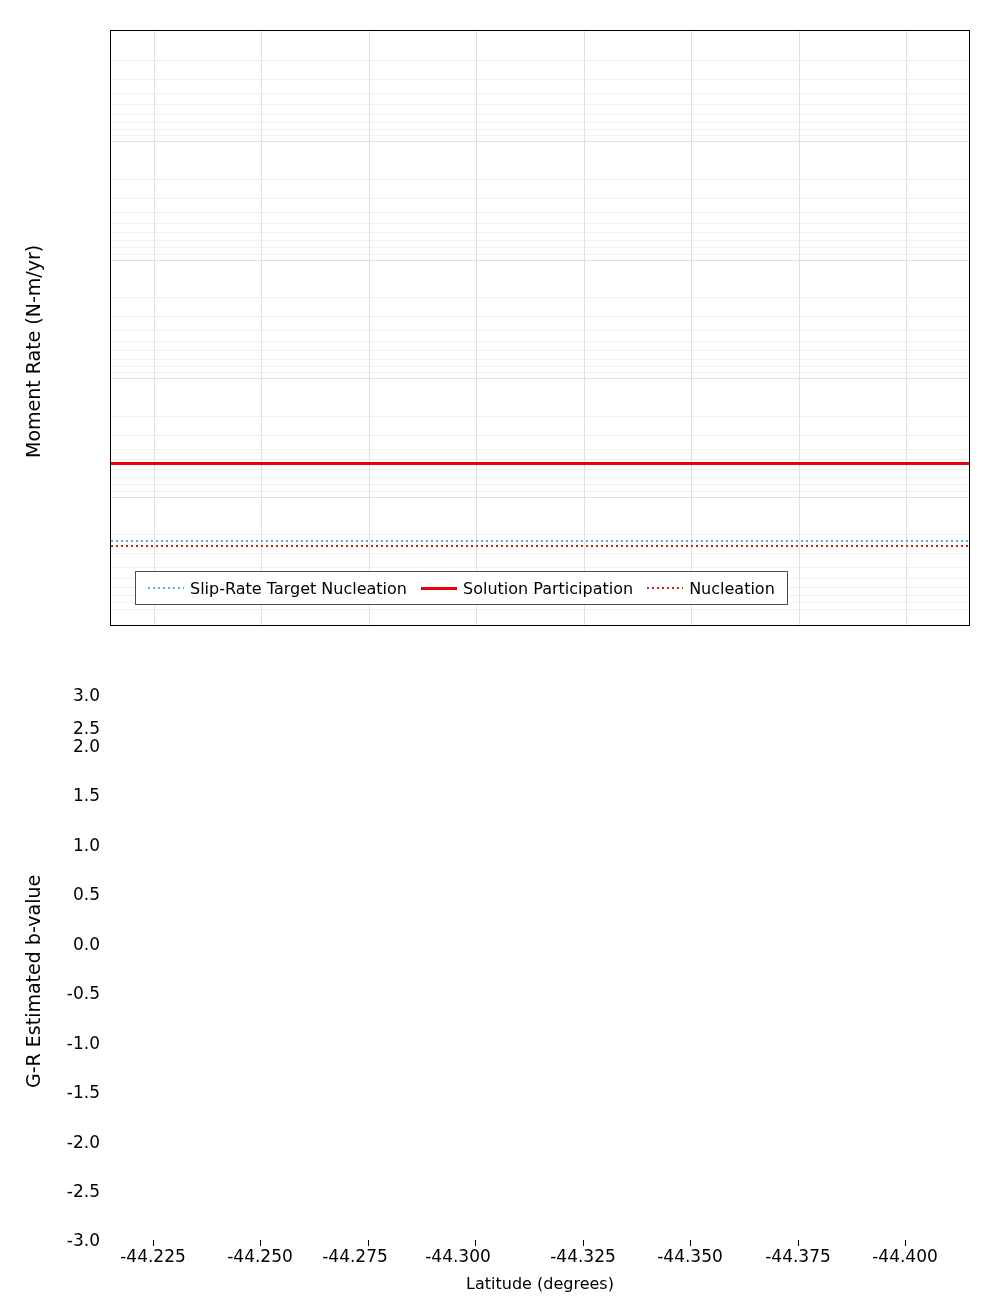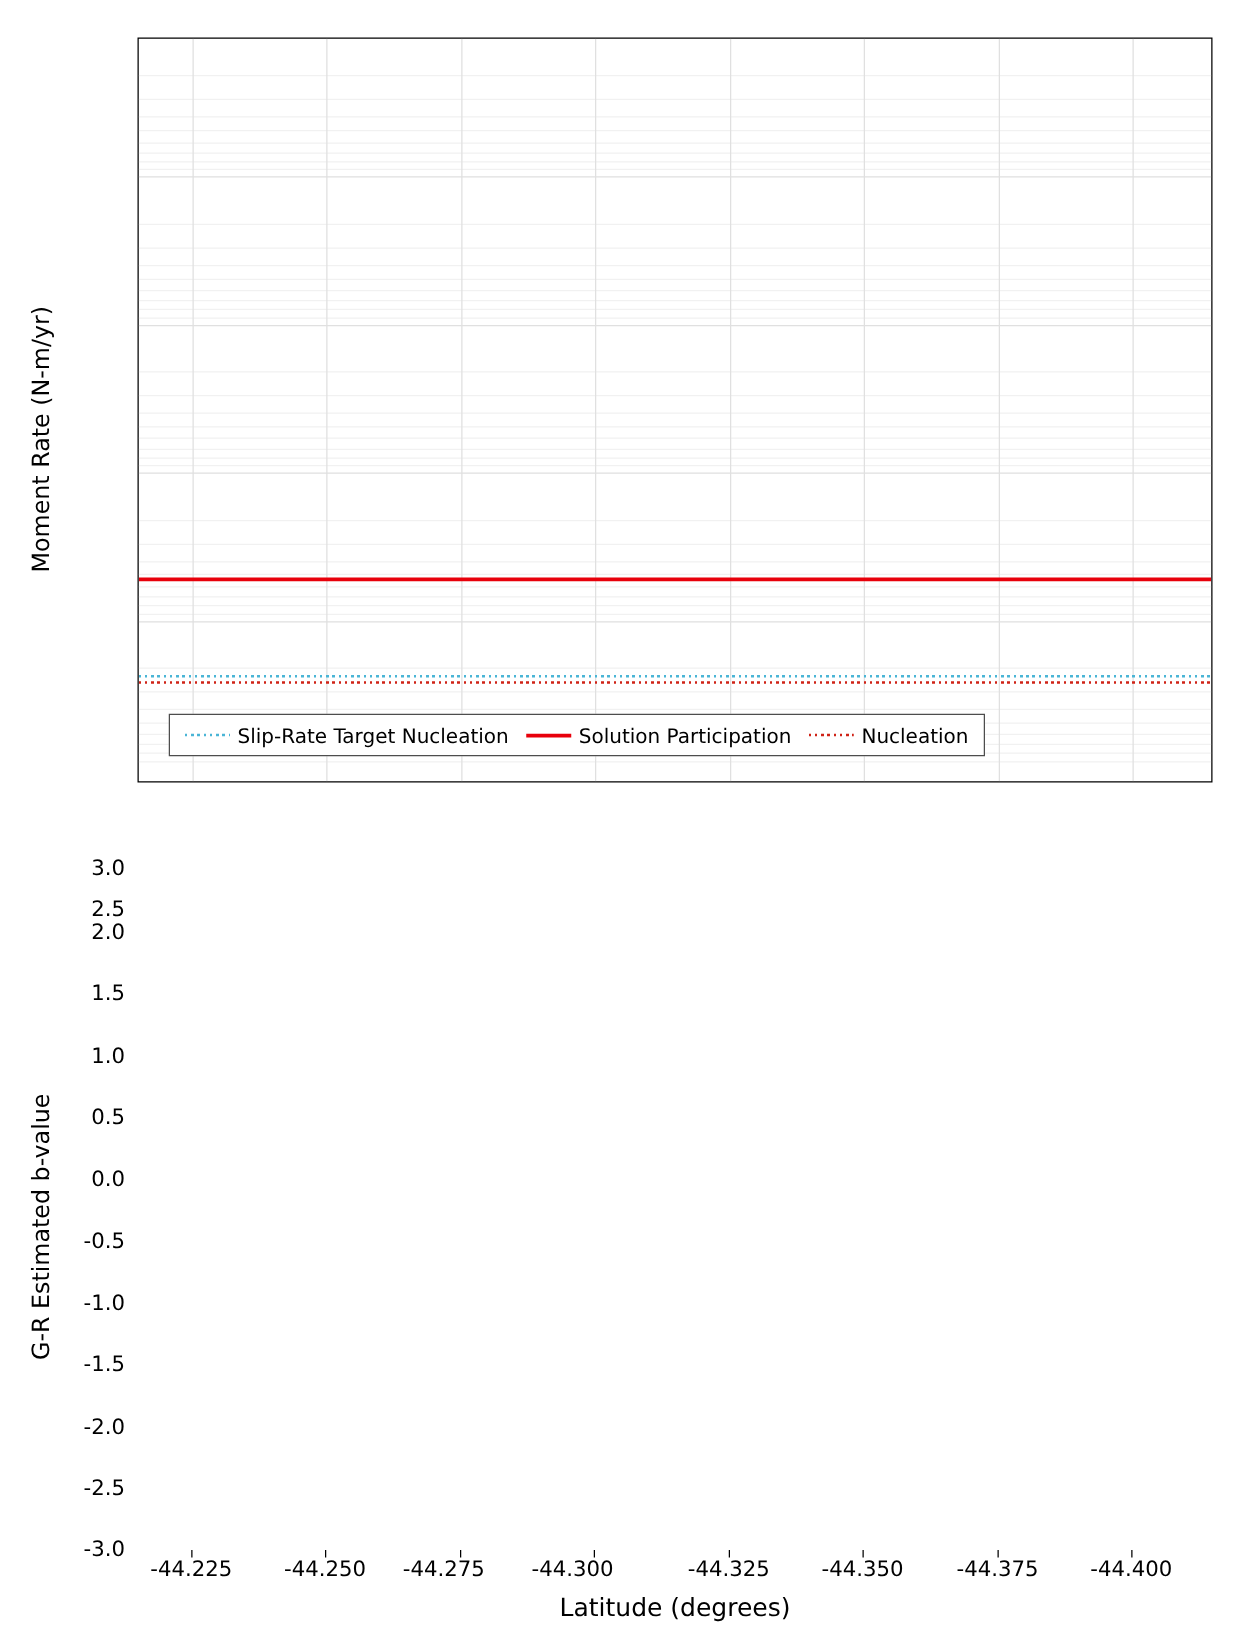--- a/index.html
+++ b/index.html
@@ -147,21 +147,21 @@
   #ylabel-bottom {
     left: 22px;
     top: 1088px;
   }
   #xlabel {
     position: absolute;
     left: 110px;
     top: 1274px;
     width: 860px;
     text-align: center;
-    font-size: 20px;
+    font-size: 16px;
   }
 
   
   .legend {
     position: absolute;
     box-sizing: border-box;
     border: 1px solid #4d4d4d;
     background: #ffffff;
     display: flex;
     align-items: center;

